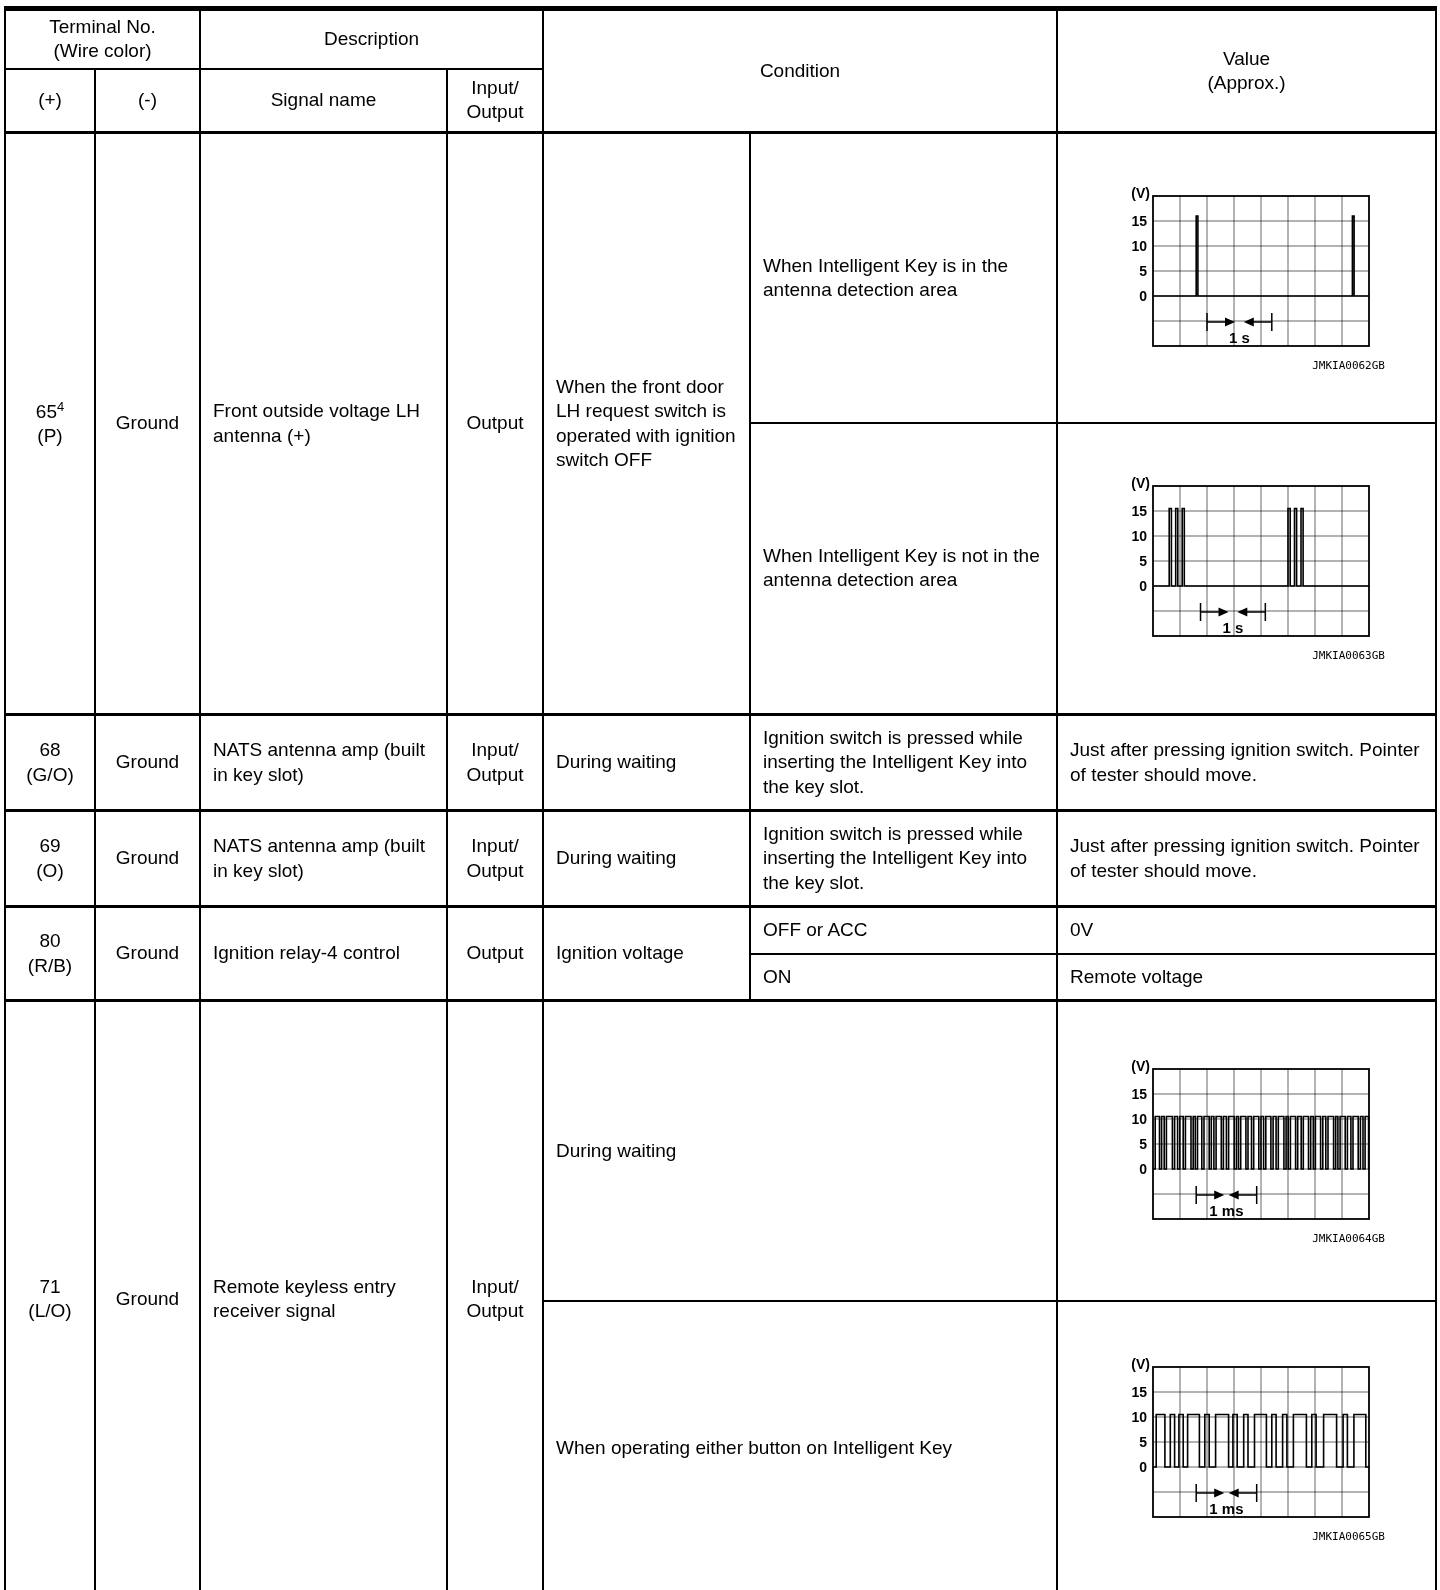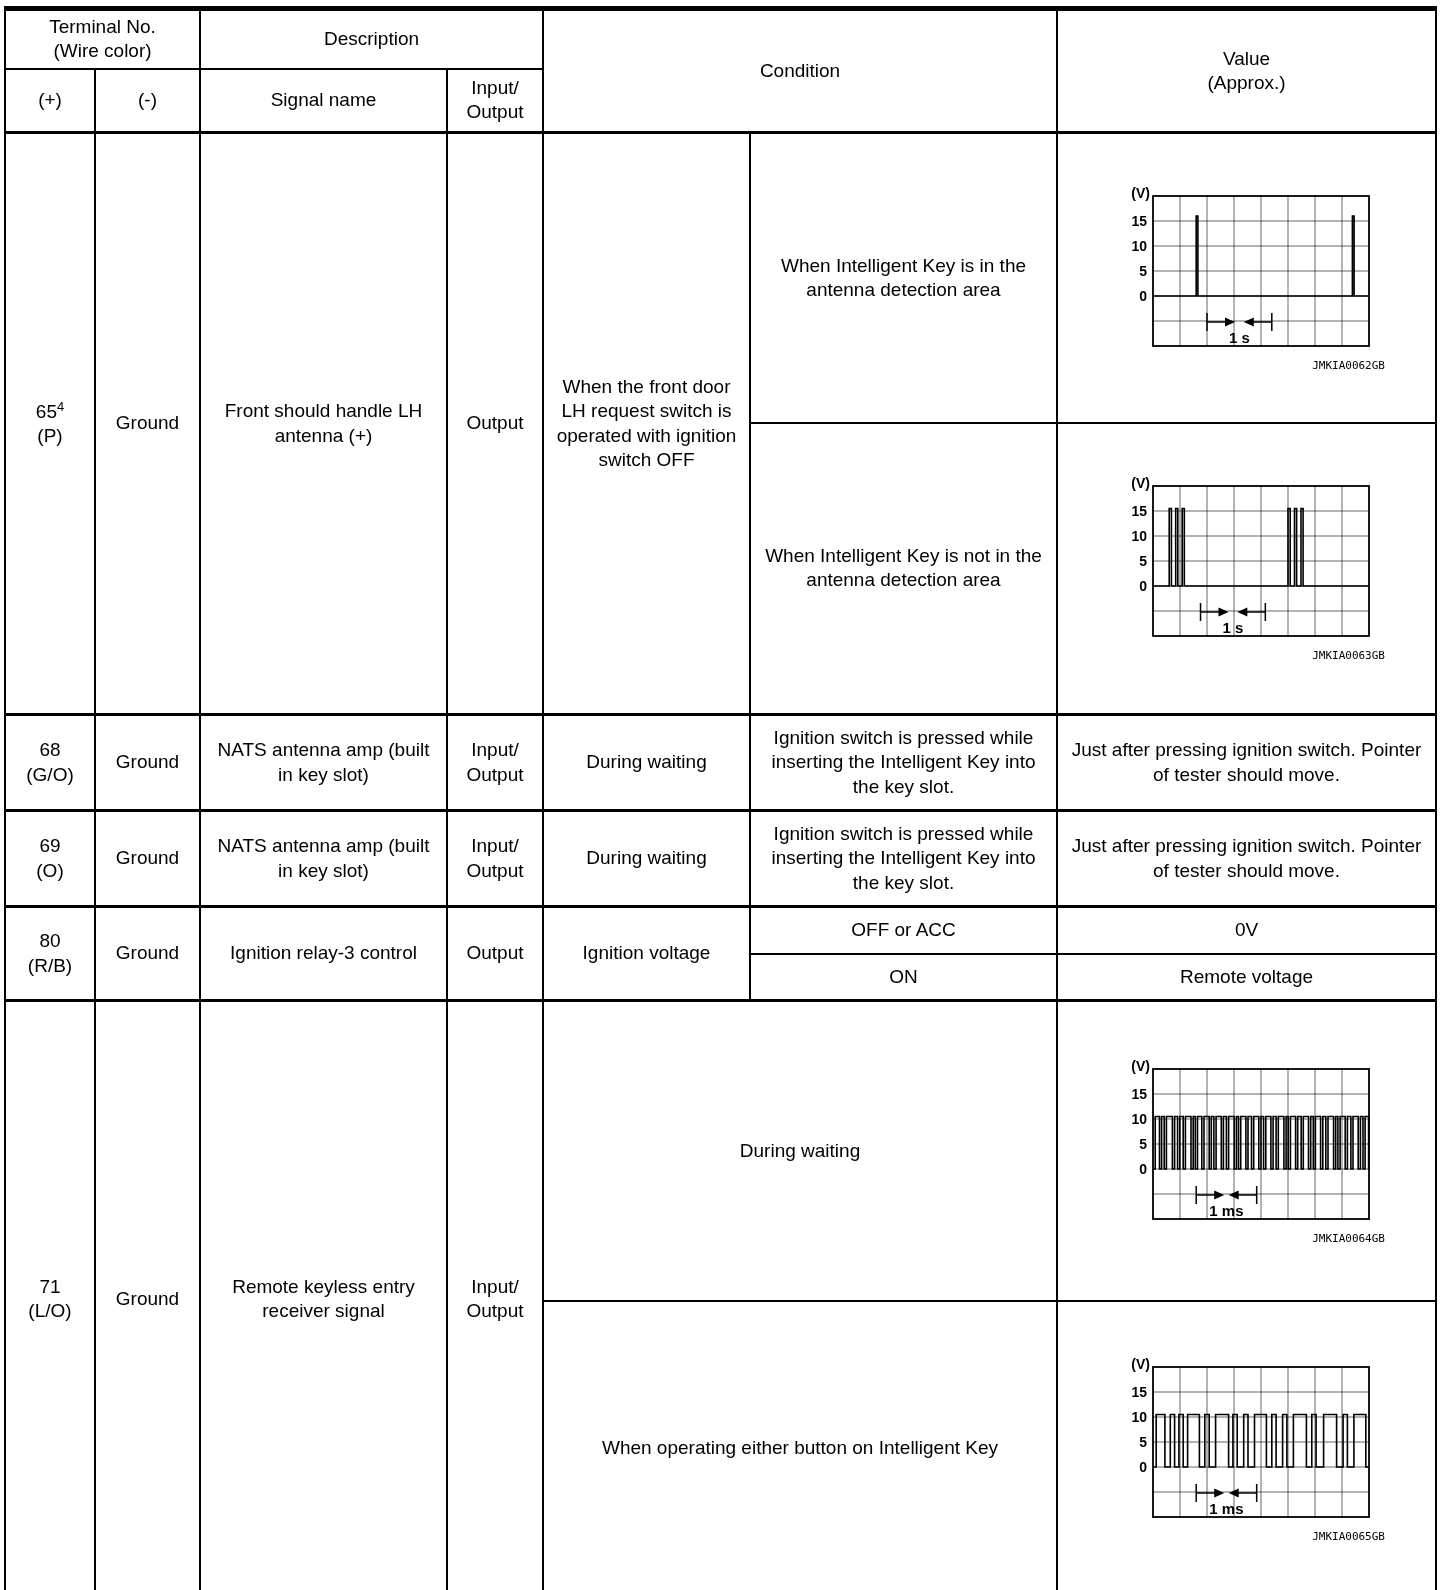--- a/index.html
+++ b/index.html
@@ -18,21 +18,21 @@
     width:1433px;
     border-left:2px solid #000;
     border-right:2px solid #000;
     border-top:5px solid #000;
     border-bottom:6px solid #000;
   }
   th, td {
     border:2px solid #000;
     padding:6px 12px;
     vertical-align:middle;
-    text-align:center;
+    text-align:left;
     font-weight:normal;
     overflow:hidden;
   }
   th { text-align:center; padding:4px 6px; }
   tr.g > th, tr.g > td { border-top:3px solid #000; }
   .ctr { text-align:center; }
   .pre { white-space:pre-line; }
   sup { font-size:13px; }
 
   .wavecell { padding:2px 4px; text-align:center; }
@@ -78,21 +78,21 @@
     <th class="pre">Input/
 Output</th>
   </tr>
 
   <tr class="g" style="height:290px">
     <td rowspan="2" class="ctr">
       <div><span>65</span><sup>4</sup></div>
       <div>(P)</div>
     </td>
     <td rowspan="2" class="ctr">Ground</td>
-    <td rowspan="2">Front should handle LH antenna (+)</td>
+    <td rowspan="2">Front outside voltage LH antenna (+)</td>
     <td rowspan="2" class="ctr">Output</td>
     <td rowspan="2">When the front door LH request switch is operated with ignition switch OFF</td>
     <td>When Intelligent Key is in the antenna detection area</td>
     <td class="wavecell">
       <div class="wave">
               <svg width="280" height="188" viewBox="0 0 280 188" xmlns="http://www.w3.org/2000/svg">
                 <line class="grid" x1="73" y1="12" x2="73" y2="162"></line>
                 <line class="grid" x1="100" y1="12" x2="100" y2="162"></line>
                 <line class="grid" x1="127" y1="12" x2="127" y2="162"></line>
                 <line class="grid" x1="154" y1="12" x2="154" y2="162"></line>
@@ -181,21 +181,21 @@
 Output</td>
     <td>During waiting</td>
     <td>Ignition switch is pressed while inserting the Intelligent Key into the key slot.</td>
     <td>Just after pressing ignition switch. Pointer of tester should move.</td>
   </tr>
 
   <tr class="g" style="height:47px">
     <td rowspan="2" class="ctr pre">80
 (R/B)</td>
     <td rowspan="2" class="ctr">Ground</td>
-    <td rowspan="2">Ignition relay-3 control</td>
+    <td rowspan="2">Ignition relay-4 control</td>
     <td rowspan="2" class="ctr">Output</td>
     <td rowspan="2">Ignition voltage</td>
     <td>OFF or ACC</td>
     <td>0V</td>
   </tr>
   <tr style="height:47px">
     <td>ON</td>
     <td>Remote voltage</td>
   </tr>
 

